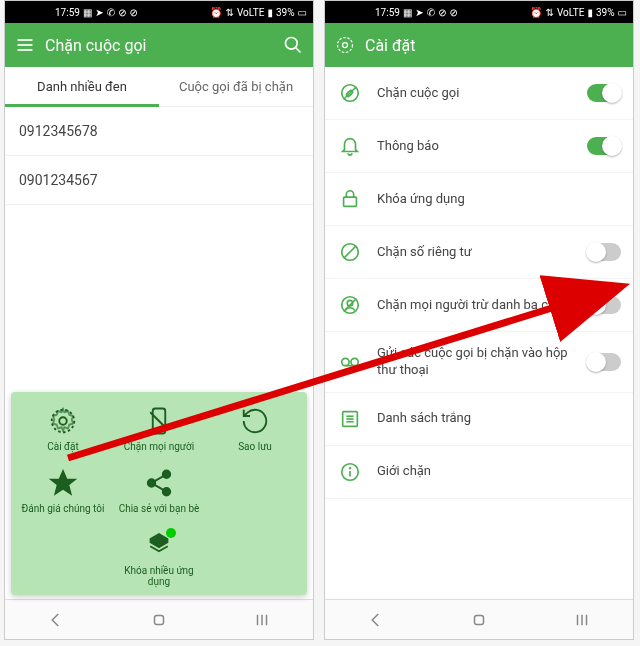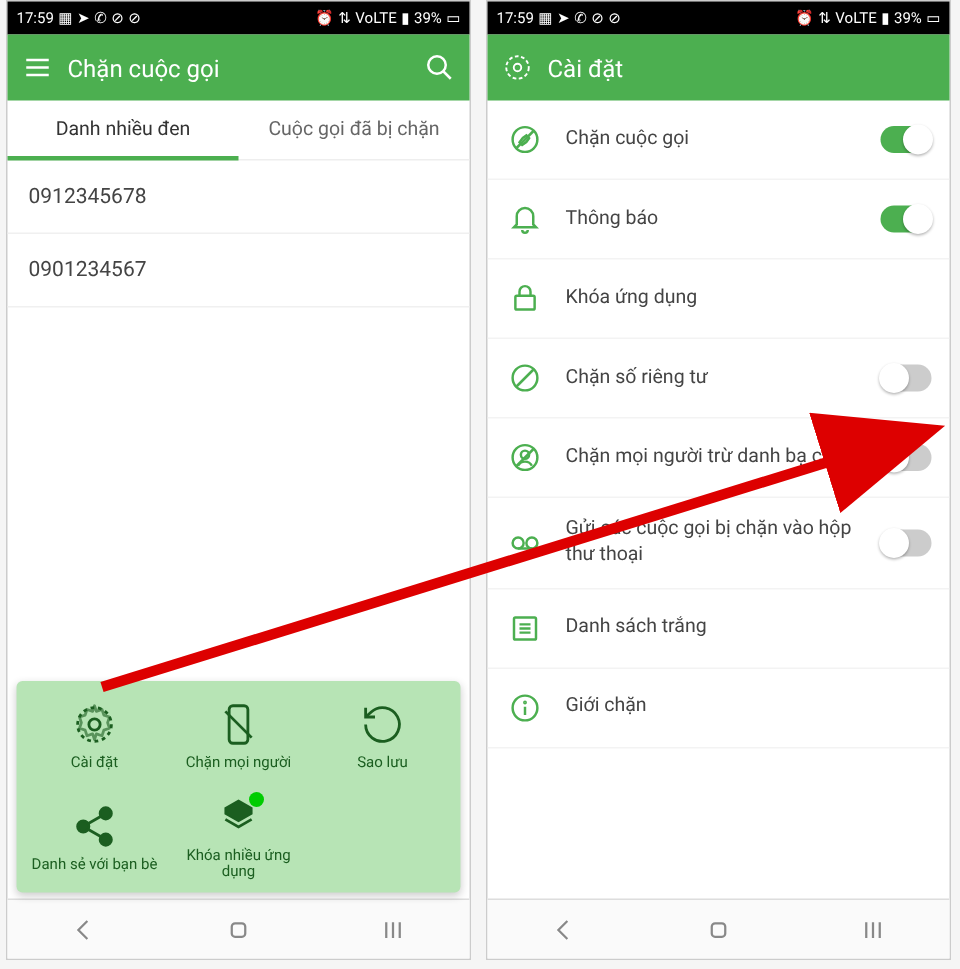--- a/index.html
+++ b/index.html
@@ -28,21 +28,21 @@
   .statusbar {
     height: 22px;
     background: #000;
     color: #fff;
     font-size: 10px;
     display: flex;
     align-items: center;
     padding: 0 6px;
     justify-content: space-between;
   }
-  .statusbar .sb-left, .statusbar .sb-right { display:flex; align-items:center; gap:3px; }
+  .statusbar .sb-left, .statusbar .sb-right { display:flex; align-items:center; gap:3px;margin-left:44px; }
   .sb-icon { display:inline-block; }
 
   
   .appbar {
     height: 44px;
     background: #4CAF50;
     color: #fff;
     display: flex;
     align-items: center;
     padding: 0 10px;
@@ -183,29 +183,37 @@
         <span class="mi">
           <svg width="30" height="30" viewBox="0 0 24 24" fill="none" stroke-width="1.5">
               <path d="M3 12a9 9 0 1 0 3-6.7L3 8"></path>
               <polyline points="3 3 3 8 8 8"></polyline>
             </svg>
         </span>
         <span>Sao lưu</span>
       </div>
       <div class="menu-cell">
         <span class="mi">
+          <svg width="30" height="30" viewBox="0 0 24 24" fill="#1b5e20" stroke-width="1">
+              <polygon points="12 2 15 9 22 9 16.5 13.5 18.5 21 12 16.8 5.5 21 7.5 13.5 2 9 9 9"></polygon>
+            </svg>
+        </span>
+        <span>Đánh giá chúng tôi</span>
+      </div>
+      <div class="menu-cell">
+        <span class="mi">
           <svg width="30" height="30" viewBox="0 0 24 24" fill="#1b5e20" stroke-width="1.5">
               <circle cx="18" cy="5" r="3"></circle>
               <circle cx="6" cy="12" r="3"></circle>
               <circle cx="18" cy="19" r="3"></circle>
               <line x1="8.5" y1="10.5" x2="15.5" y2="6.5" stroke="#1b5e20"></line>
               <line x1="8.5" y1="13.5" x2="15.5" y2="17.5" stroke="#1b5e20"></line>
             </svg>
         </span>
-        <span>Danh sẻ với bạn bè</span>
+        <span>Chia sẻ với bạn bè</span>
       </div>
       <div class="menu-cell last">
         <span class="mi">
           <svg width="30" height="30" viewBox="0 0 24 24" fill="#1b5e20">
               <path d="M5 7l7-4 7 4v3l-7 4-7-4z"></path>
               <path d="M5 13l7 4 7-4" fill="none" stroke="#1b5e20" stroke-width="1.5"></path>
             </svg>
           <span class="badge-dot"></span>
         </span>
         <span>Khóa nhiều ứng dụng</span>

